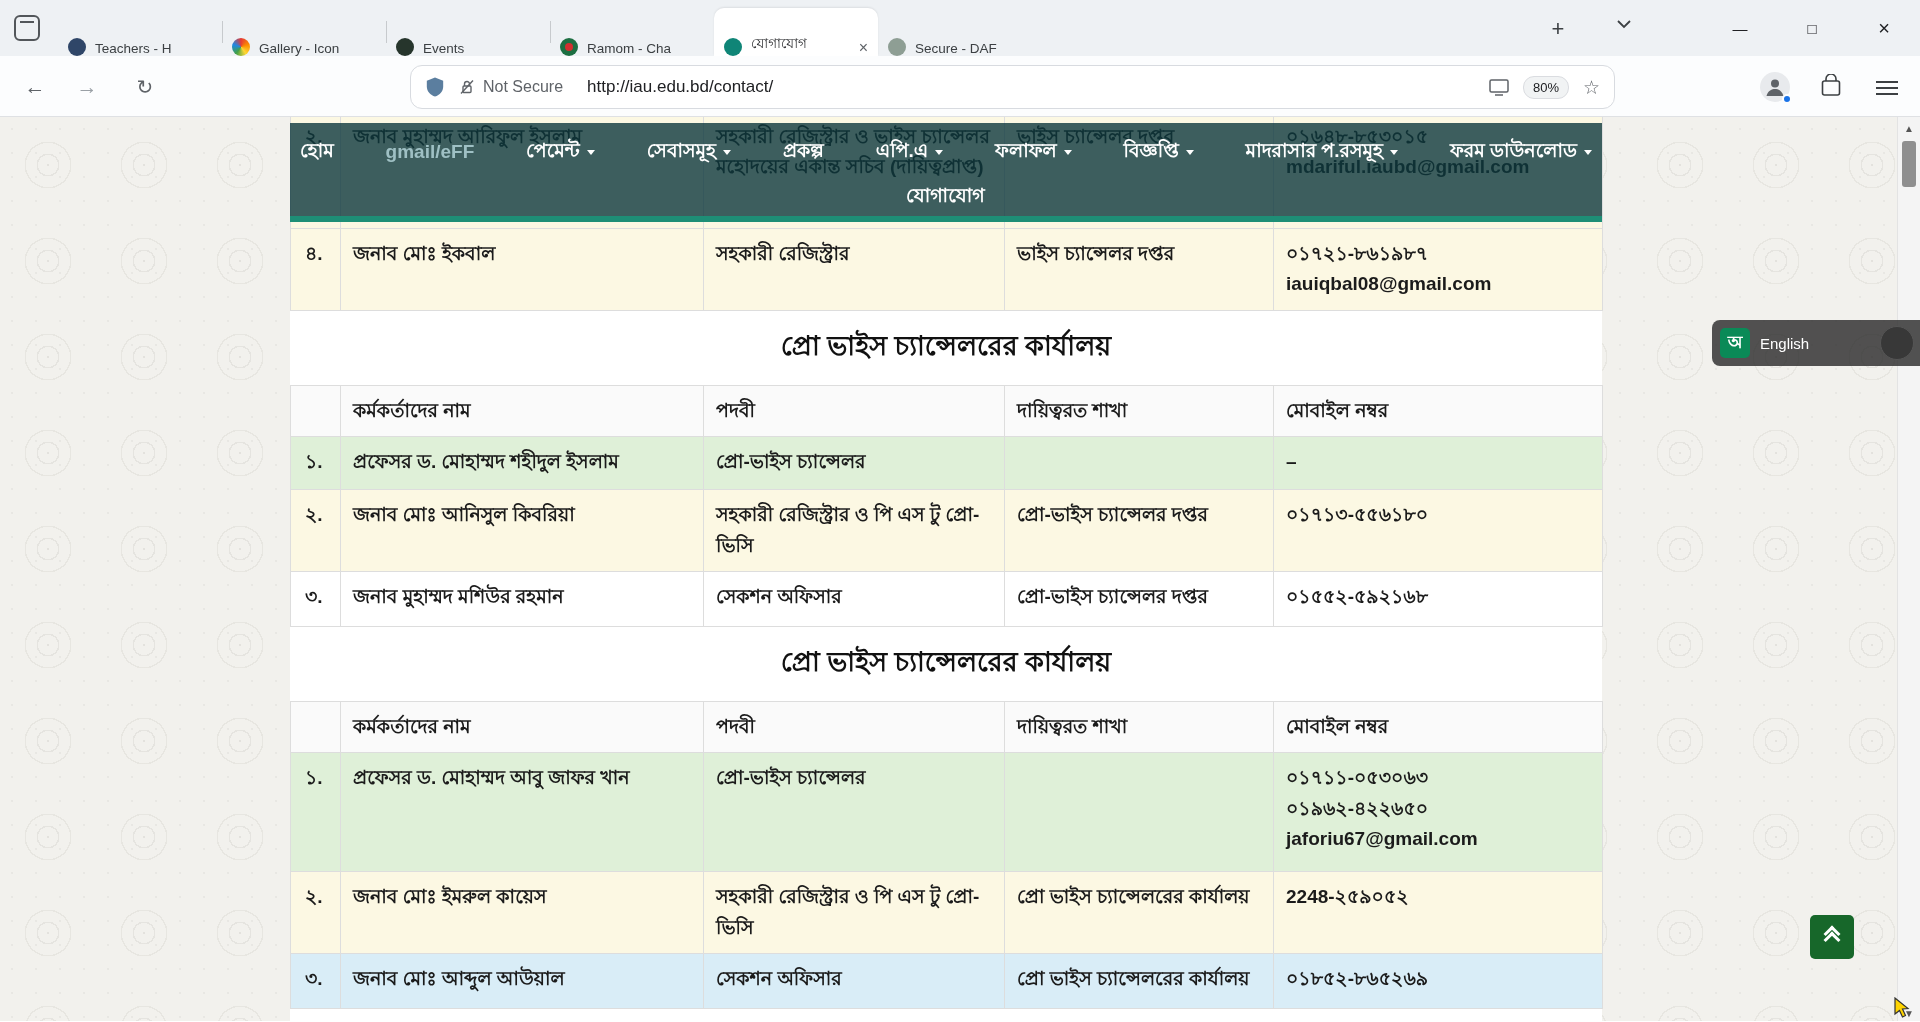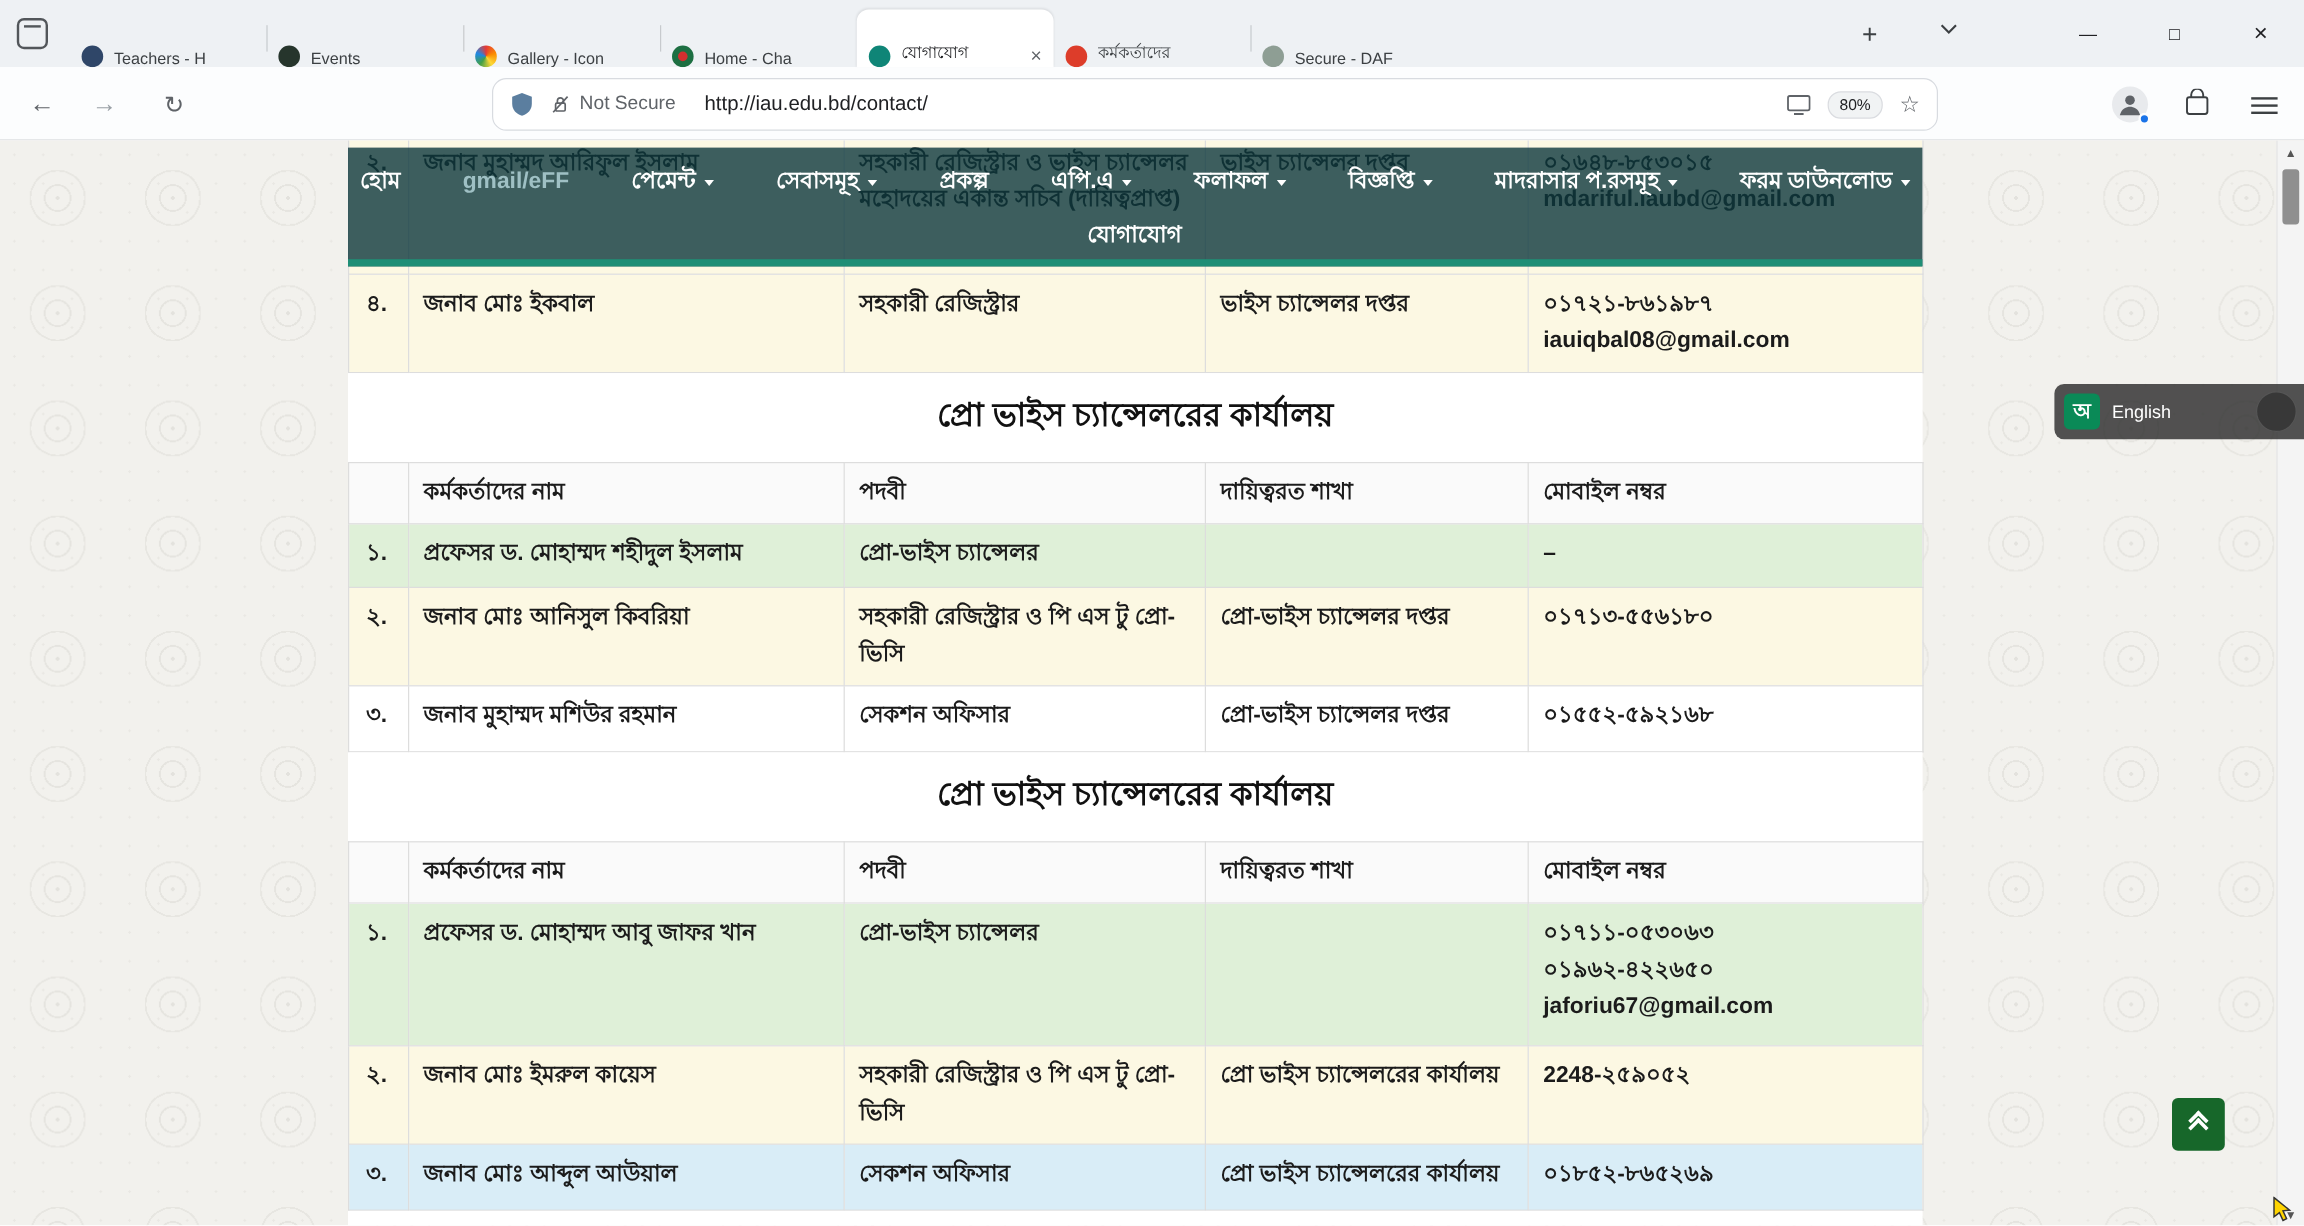--- a/index.html
+++ b/index.html
@@ -134,41 +134,37 @@
   <div class="tabbar">
     <div class="workspace-btn">
         <span></span>
       </div>
     <div class="tab-strip">
         <div class="tab">
           <span class="favicon" style="background: rgb(47, 70, 104);"></span>
           <span class="tab-title">Teachers - H</span>
         </div>
         <div class="tab">
+          <span class="favicon conic"></span>
+          <span class="tab-title">Gallery - Icon</span>
+        </div>
+        <div class="tab">
           <span class="favicon" style="background: rgb(38, 53, 44);"></span>
           <span class="tab-title">Events</span>
-        </div>
-        <div class="tab">
-          <span class="favicon conic"></span>
-          <span class="tab-title">Gallery - Icon</span>
         </div>
         <div class="tab">
           <span class="favicon" style="background: rgb(29, 111, 66);">
             <span class="favdot" style="background: rgb(211, 47, 47);"></span>
           </span>
-          <span class="tab-title">Home - Cha</span>
+          <span class="tab-title">Ramom - Cha</span>
         </div>
         <div class="tab active">
           <span class="favicon" style="background: rgb(15, 133, 119);"></span>
           <span class="tab-title">যোগাযোগ</span>
           <span class="tab-close">×</span>
-        </div>
-        <div class="tab">
-          <span class="favicon" style="background: rgb(221, 61, 42);"></span>
-          <span class="tab-title">কর্মকর্তাদের</span>
         </div>
         <div class="tab">
           <span class="favicon" style="background: rgb(142, 158, 148);"></span>
           <span class="tab-title">Secure - DAF</span>
         </div>
       </div>
     <div class="newtab">+</div>
     <div class="tabchev">
       <svg width="14" height="9" viewBox="0 0 14 9">
           <path d="M1 1 L7 7 L13 1" fill="none" stroke="#3c4043" stroke-width="1.8"></path>

